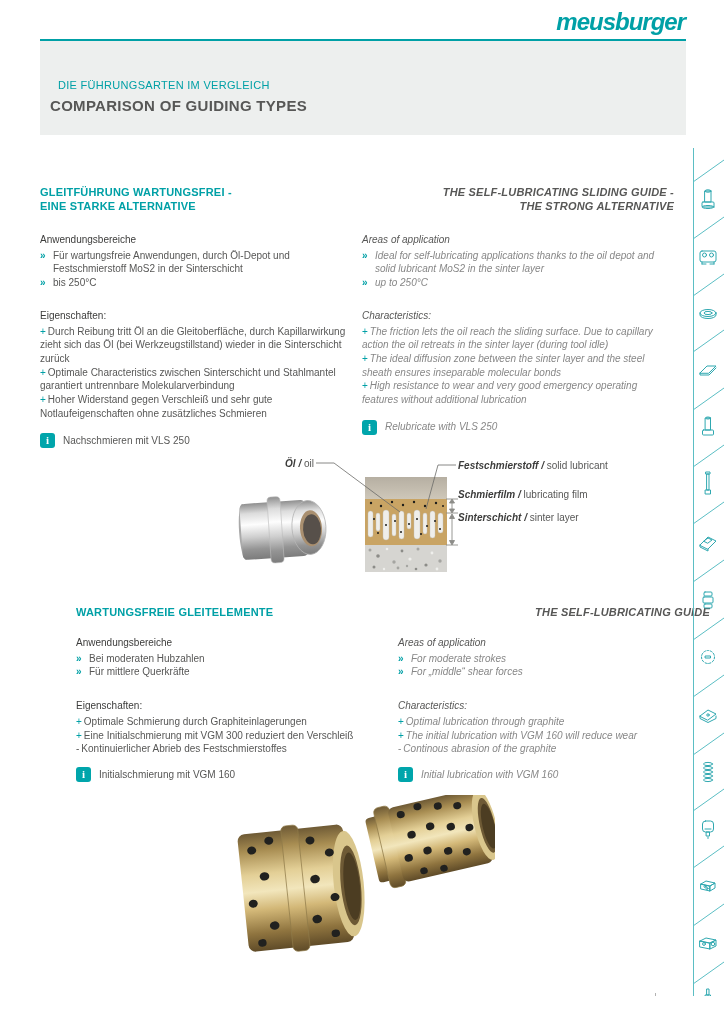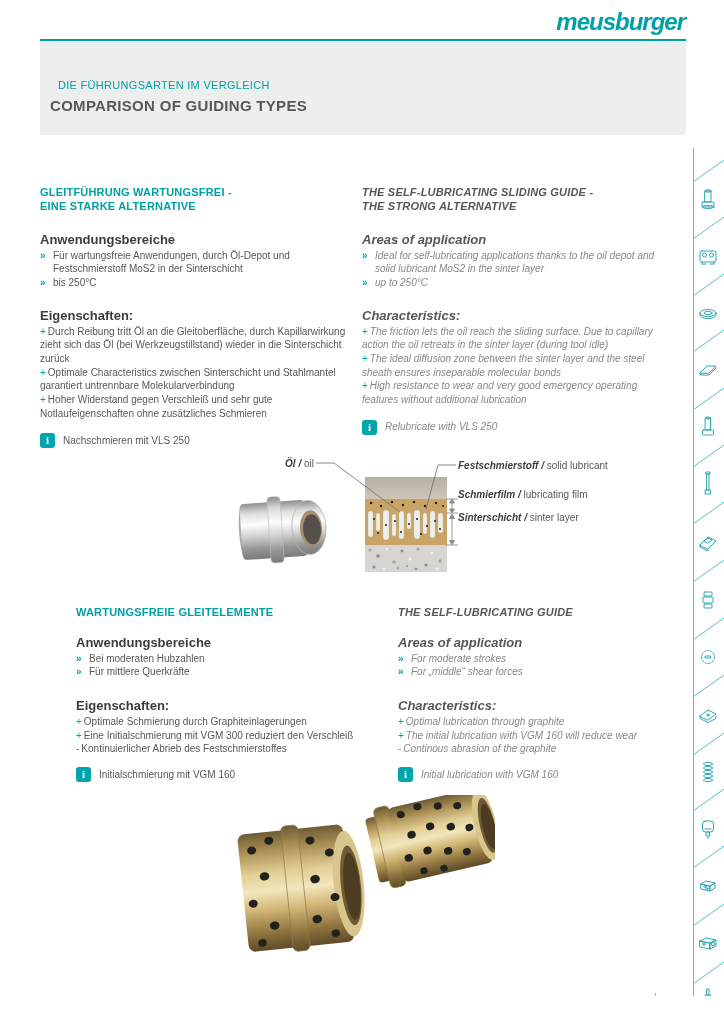--- a/index.html
+++ b/index.html
@@ -17,22 +17,22 @@
         color:#575756;letter-spacing:.3px;}
 
   
   .col{position:absolute;width:312px;font-size:10px;line-height:13.7px;}
   .col.de-col{left:40px;}
   .col.en-col{left:362px;font-style:italic;color:#878787;}
   .sec1{top:185px;}
   .sec2{top:605px;margin-left:36px;}
   .sec-head{margin:0 0 0 0;font-size:11px;line-height:14px;font-weight:bold;letter-spacing:.2px;}
   .de-col .sec-head{color:#00a0a6;}
-  .en-col .sec-head{color:#575756;}
-  .sub-title{margin:18px 0 2px 0;font-weight:bold;font-size:13px;}
+  .en-col .sec-head{color:#575756;text-align:right;}
+  .sub-title{margin:18px 0 2px 0;font-weight:normal;font-size:10px;}
   .de-col .sub-title{color:#3c3c3b;}
   .en-col .sub-title{color:#575756;}
   .b-item{position:relative;padding-left:13px;margin:0;}
   .b-item .mk{position:absolute;left:0;top:0;color:#00a0a6;font-weight:bold;font-style:normal;}
   .c-block{margin:0;}
   .c-item .mkin{color:#00a0a6;margin-right:2px;font-style:normal;}
   .c-item .mkin.minus{color:#878787;}
   .de-col .c-item .mkin.minus{color:#575756;}
   .info-row{display:flex;align-items:center;gap:8px;margin-top:13px;}
   .sec2 .info-row{margin-top:11px;}

